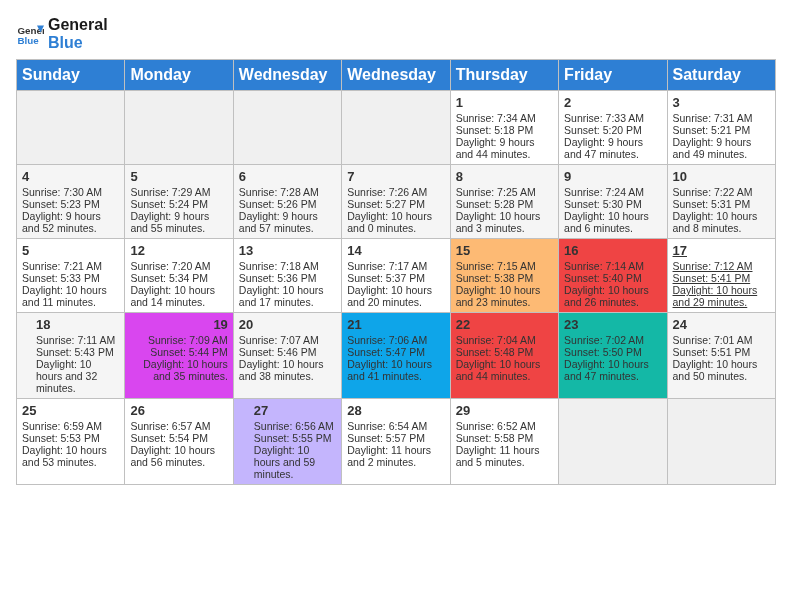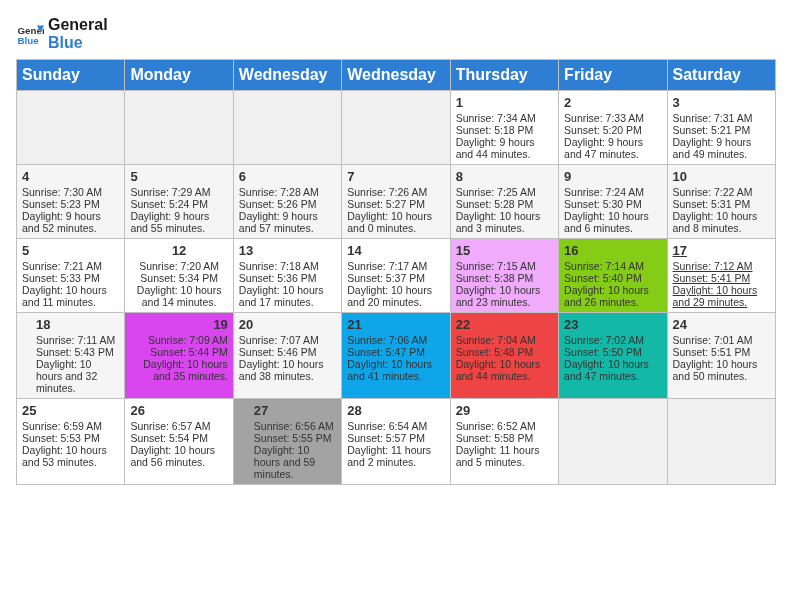--- a/index.html
+++ b/index.html
@@ -123,39 +123,39 @@
         <td style="background: rgb(245, 245, 245);"><span class="day-number">4</span><span>Sunrise: 7:30 AM<br>Sunset: 5:23 PM<br>Daylight: 9 hours and 52 minutes.</span></td>
         <td style="background: rgb(245, 245, 245);"><span class="day-number">5</span><span>Sunrise: 7:29 AM<br>Sunset: 5:24 PM<br>Daylight: 9 hours and 55 minutes.</span></td>
         <td style="background: rgb(245, 245, 245);"><span class="day-number">6</span><span>Sunrise: 7:28 AM<br>Sunset: 5:26 PM<br>Daylight: 9 hours and 57 minutes.</span></td>
         <td style="background: rgb(245, 245, 245);"><span class="day-number">7</span><span>Sunrise: 7:26 AM<br>Sunset: 5:27 PM<br>Daylight: 10 hours and 0 minutes.</span></td>
         <td style="background: rgb(245, 245, 245);"><span class="day-number">8</span><span>Sunrise: 7:25 AM<br>Sunset: 5:28 PM<br>Daylight: 10 hours and 3 minutes.</span></td>
         <td style="background: rgb(245, 245, 245);"><span class="day-number">9</span><span>Sunrise: 7:24 AM<br>Sunset: 5:30 PM<br>Daylight: 10 hours and 6 minutes.</span></td>
         <td style="background: rgb(245, 245, 245);"><span class="day-number">10</span><span>Sunrise: 7:22 AM<br>Sunset: 5:31 PM<br>Daylight: 10 hours and 8 minutes.</span></td>
       </tr>
       <tr>
         <td style="background: rgb(255, 255, 255);"><span class="day-number">5</span><span>Sunrise: 7:21 AM<br>Sunset: 5:33 PM<br>Daylight: 10 hours and 11 minutes.</span></td>
-        <td style="background: rgb(255, 255, 255); text-align: center;"><span class="day-number">12</span><span>Sunrise: 7:20 AM<br>Sunset: 5:34 PM<br>Daylight: 10 hours and 14 minutes.</span></td>
+        <td style="background: rgb(255, 255, 255);"><span class="day-number">12</span><span>Sunrise: 7:20 AM<br>Sunset: 5:34 PM<br>Daylight: 10 hours and 14 minutes.</span></td>
         <td style="background: rgb(255, 255, 255);"><span class="day-number">13</span><span>Sunrise: 7:18 AM<br>Sunset: 5:36 PM<br>Daylight: 10 hours and 17 minutes.</span></td>
         <td style="background: rgb(255, 255, 255);"><span class="day-number">14</span><span>Sunrise: 7:17 AM<br>Sunset: 5:37 PM<br>Daylight: 10 hours and 20 minutes.</span></td>
-        <td style="background: #f0abfc; margin-left: 20px;"><span class="day-number">15</span><span>Sunrise: 7:15 AM<br>Sunset: 5:38 PM<br>Daylight: 10 hours and 23 minutes.</span></td>
-        <td style="background: #84cc16;"><span class="day-number">16</span><span>Sunrise: 7:14 AM<br>Sunset: 5:40 PM<br>Daylight: 10 hours and 26 minutes.</span></td>
+        <td style="background: #fdba74; margin-left: 20px;"><span class="day-number">15</span><span>Sunrise: 7:15 AM<br>Sunset: 5:38 PM<br>Daylight: 10 hours and 23 minutes.</span></td>
+        <td style="background: #ef4444;"><span class="day-number">16</span><span>Sunrise: 7:14 AM<br>Sunset: 5:40 PM<br>Daylight: 10 hours and 26 minutes.</span></td>
         <td style="background: rgb(255, 255, 255); text-decoration: underline;"><span class="day-number">17</span><span>Sunrise: 7:12 AM<br>Sunset: 5:41 PM<br>Daylight: 10 hours and 29 minutes.</span></td>
       </tr>
       <tr>
         <td style="background: rgb(245, 245, 245); padding-left: 19px;"><span class="day-number">18</span><span>Sunrise: 7:11 AM<br>Sunset: 5:43 PM<br>Daylight: 10 hours and 32 minutes.</span></td>
         <td style="background: #d946ef; text-align: right;"><span class="day-number">19</span><span>Sunrise: 7:09 AM<br>Sunset: 5:44 PM<br>Daylight: 10 hours and 35 minutes.</span></td>
         <td style="background: rgb(245, 245, 245);"><span class="day-number">20</span><span>Sunrise: 7:07 AM<br>Sunset: 5:46 PM<br>Daylight: 10 hours and 38 minutes.</span></td>
         <td style="background: #0ea5e9;"><span class="day-number">21</span><span>Sunrise: 7:06 AM<br>Sunset: 5:47 PM<br>Daylight: 10 hours and 41 minutes.</span></td>
         <td style="background: #ef4444;"><span class="day-number">22</span><span>Sunrise: 7:04 AM<br>Sunset: 5:48 PM<br>Daylight: 10 hours and 44 minutes.</span></td>
         <td style="background: #14b8a6;"><span class="day-number">23</span><span>Sunrise: 7:02 AM<br>Sunset: 5:50 PM<br>Daylight: 10 hours and 47 minutes.</span></td>
         <td style="background: rgb(245, 245, 245);"><span class="day-number">24</span><span>Sunrise: 7:01 AM<br>Sunset: 5:51 PM<br>Daylight: 10 hours and 50 minutes.</span></td>
       </tr>
       <tr>
         <td style="background: rgb(255, 255, 255);"><span class="day-number">25</span><span>Sunrise: 6:59 AM<br>Sunset: 5:53 PM<br>Daylight: 10 hours and 53 minutes.</span></td>
         <td style="background: rgb(255, 255, 255);"><span class="day-number">26</span><span>Sunrise: 6:57 AM<br>Sunset: 5:54 PM<br>Daylight: 10 hours and 56 minutes.</span></td>
-        <td style="background: #a3a3a3; padding-left: 20px;"><span class="day-number">27</span><span>Sunrise: 6:56 AM<br>Sunset: 5:55 PM<br>Daylight: 10 hours and 59 minutes.</span></td>
+        <td style="background: #c4b5fd; padding-left: 20px;"><span class="day-number">27</span><span>Sunrise: 6:56 AM<br>Sunset: 5:55 PM<br>Daylight: 10 hours and 59 minutes.</span></td>
         <td style="background: rgb(255, 255, 255);"><span class="day-number">28</span><span>Sunrise: 6:54 AM<br>Sunset: 5:57 PM<br>Daylight: 11 hours and 2 minutes.</span></td>
         <td style="background: rgb(255, 255, 255);"><span class="day-number">29</span><span>Sunrise: 6:52 AM<br>Sunset: 5:58 PM<br>Daylight: 11 hours and 5 minutes.</span></td>
         <td class="empty-cell"></td>
         <td class="empty-cell"></td>
       </tr>
     </tbody>
 </table>
 
 </body></html>

